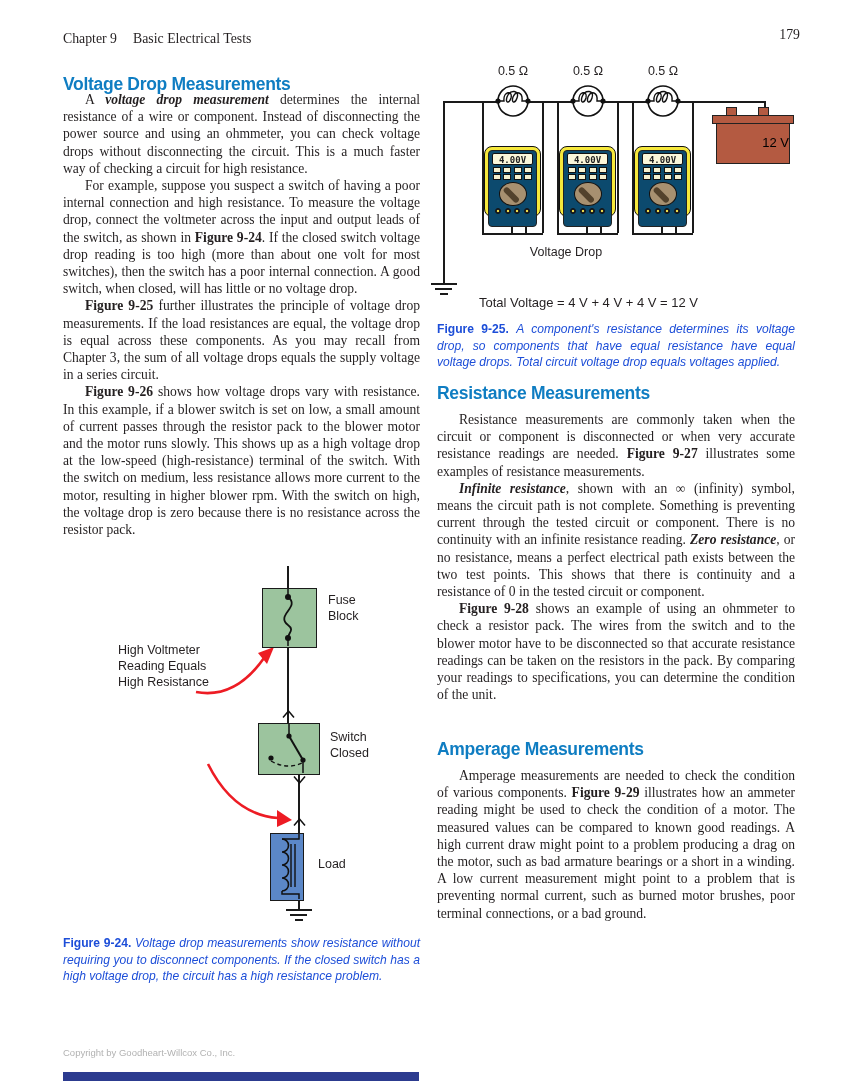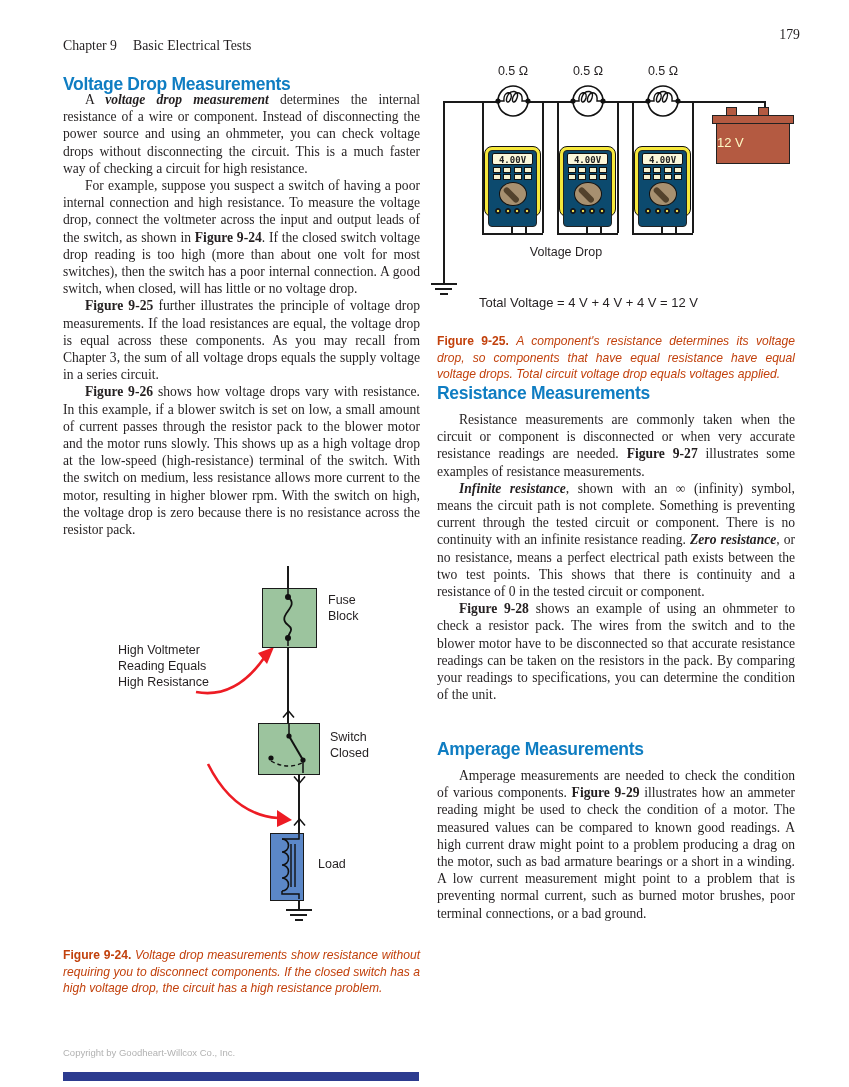--- a/index.html
+++ b/index.html
@@ -11,21 +11,21 @@
   .hdr .gap{margin-right:16px;}
   
   .h-blue{font:bold 17.5px/1 "Liberation Sans",sans-serif;color:#0f7dc2;letter-spacing:-0.3px;}
   
   .body-text{font:13.6px/17.2px "Liberation Serif",serif;text-align:justify;}
   .body-text p{margin:0;text-indent:22px;}
   .b{font-weight:700;}
   .i{font-style:italic;}
   .bi{font-weight:700;font-style:italic;}
   
-  .caption{font:12.1px/16.5px "Liberation Sans",sans-serif;text-align:justify;color:#c2410c;margin-top:12px;}
+  .caption{font:12.1px/16.5px "Liberation Sans",sans-serif;text-align:justify;color:#1d4ed8;}
   .caption .b{font-style:normal;}
   .dlabel{font:12.5px/16px "Liberation Sans",sans-serif;color:#231f20;}
   .eq{font:13px/19px "Liberation Sans",sans-serif;color:#231f20;}
   .copyright{font:9.5px "Liberation Sans",sans-serif;color:#b2b2b2;}
   
   .wire{position:absolute;background:#1a1a1a;}
   .wh{height:1.5px;} .wv{width:1.5px;}
   
   .gnd i{position:absolute;height:2px;background:#1a1a1a;display:block;}
   
@@ -42,30 +42,30 @@
   .m-btns i{height:3.5px;border:1px solid #111;background:#f6f1cf;display:block;}
   .m-dial{width:26px;height:26px;background:#a79070;border:1.5px solid #111;border-radius:50%;
           margin-top:2px;position:relative;}
   .m-ptr{position:absolute;left:2px;top:9px;width:19px;height:5.5px;background:#53422c;
          border-radius:3px;transform:rotate(45deg);}
   .m-ports{display:flex;gap:3.5px;margin-top:2px;}
   .m-ports i{width:6px;height:6px;border-radius:50%;border:1px solid #111;
              background:radial-gradient(circle,#e8d84a 0 32%,#222 40%);box-sizing:border-box;}
   
   .bat{position:absolute;background:#b45a41;border:1.6px solid #222;box-sizing:border-box;}
-  .bat-label{font:13px/38px "Liberation Sans",sans-serif;color:#fef9c3;text-align:left;}
+  .bat-label{font:13px/38px "Liberation Sans",sans-serif;color:#000000;text-align:right;}
   .center{text-align:center;}
   .navy-bar{position:absolute;background:#2c3b8f;}
 </style>
 </head>
 <body>
 
 <div class="page">
 
-  <div class="abs hdr" style="left:63px;top:38px;text-align:center;">
+  <div class="abs hdr" style="left:63px;top:31px;text-align:center;">
     <span class="gap">Chapter 9</span><span>Basic Electrical Tests</span>
   </div>
   <div class="abs hdr" style="right:49px;top:27px;">179</div>
 
   <div class="abs h-blue" style="left:63px;top:76px;">Voltage Drop Measurements</div>
 
   <div class="abs body-text" style="left:63px;top:91px;width:357px;">
     <p><span>A </span><span class="bi">voltage drop measurement</span><span> determines the internal resistance of a wire or component. Instead of disconnecting the power source and using an ohmmeter, you can check voltage drops without disconnecting the circuit. This is a much faster way of checking a circuit for high resistance.</span></p>
     <p><span>For example, suppose you suspect a switch of having a poor internal connection and high resistance. To measure the voltage drop, connect the voltmeter across the input and output leads of the switch, as shown in </span><span class="b">Figure 9-24</span><span>. If the closed switch voltage drop reading is too high (more than about one volt for most switches), then the switch has a poor internal connection. A good switch, when closed, will has little or no voltage drop.</span></p>
     <p><span class="b">Figure 9-25</span><span> further illustrates the principle of voltage drop measurements. If the load resistances are equal, the voltage drop is equal across these components. As you may recall from Chapter 3, the sum of all voltage drops equals the supply voltage in a series circuit.</span></p>

